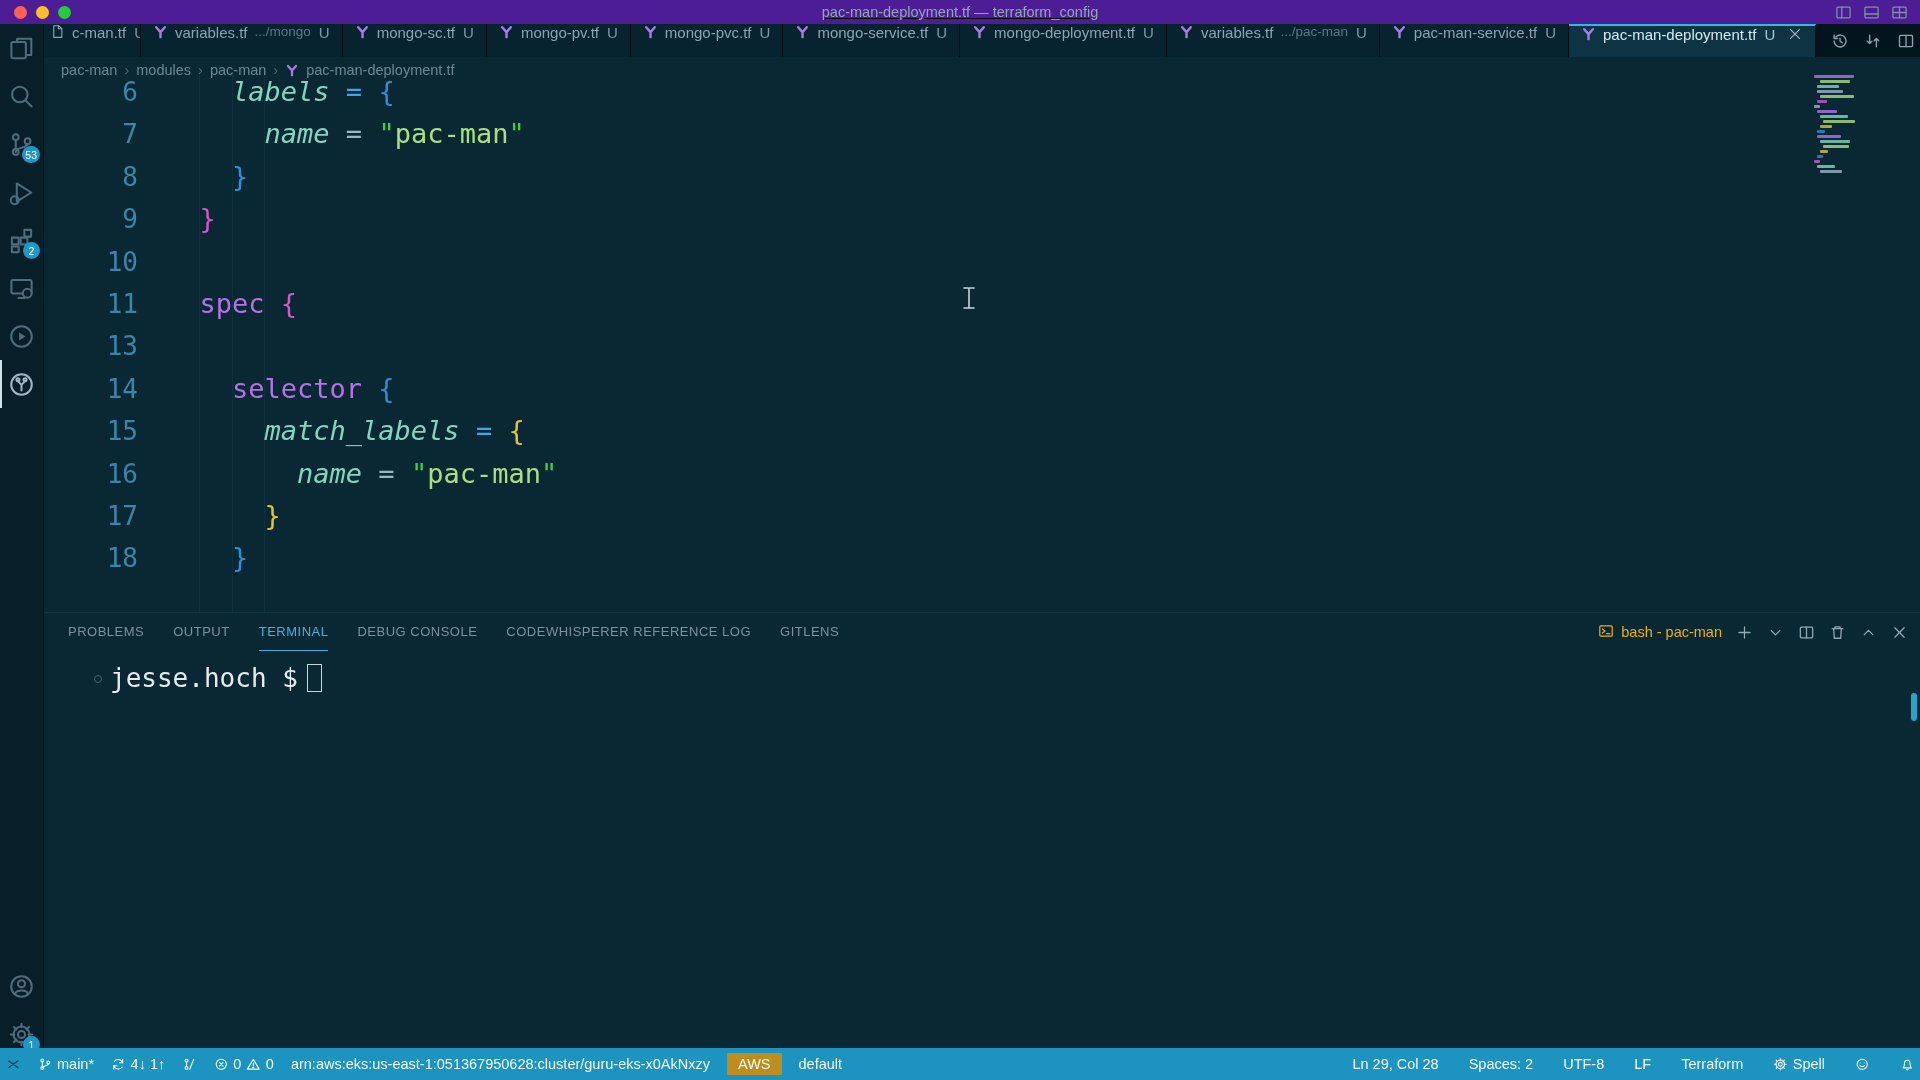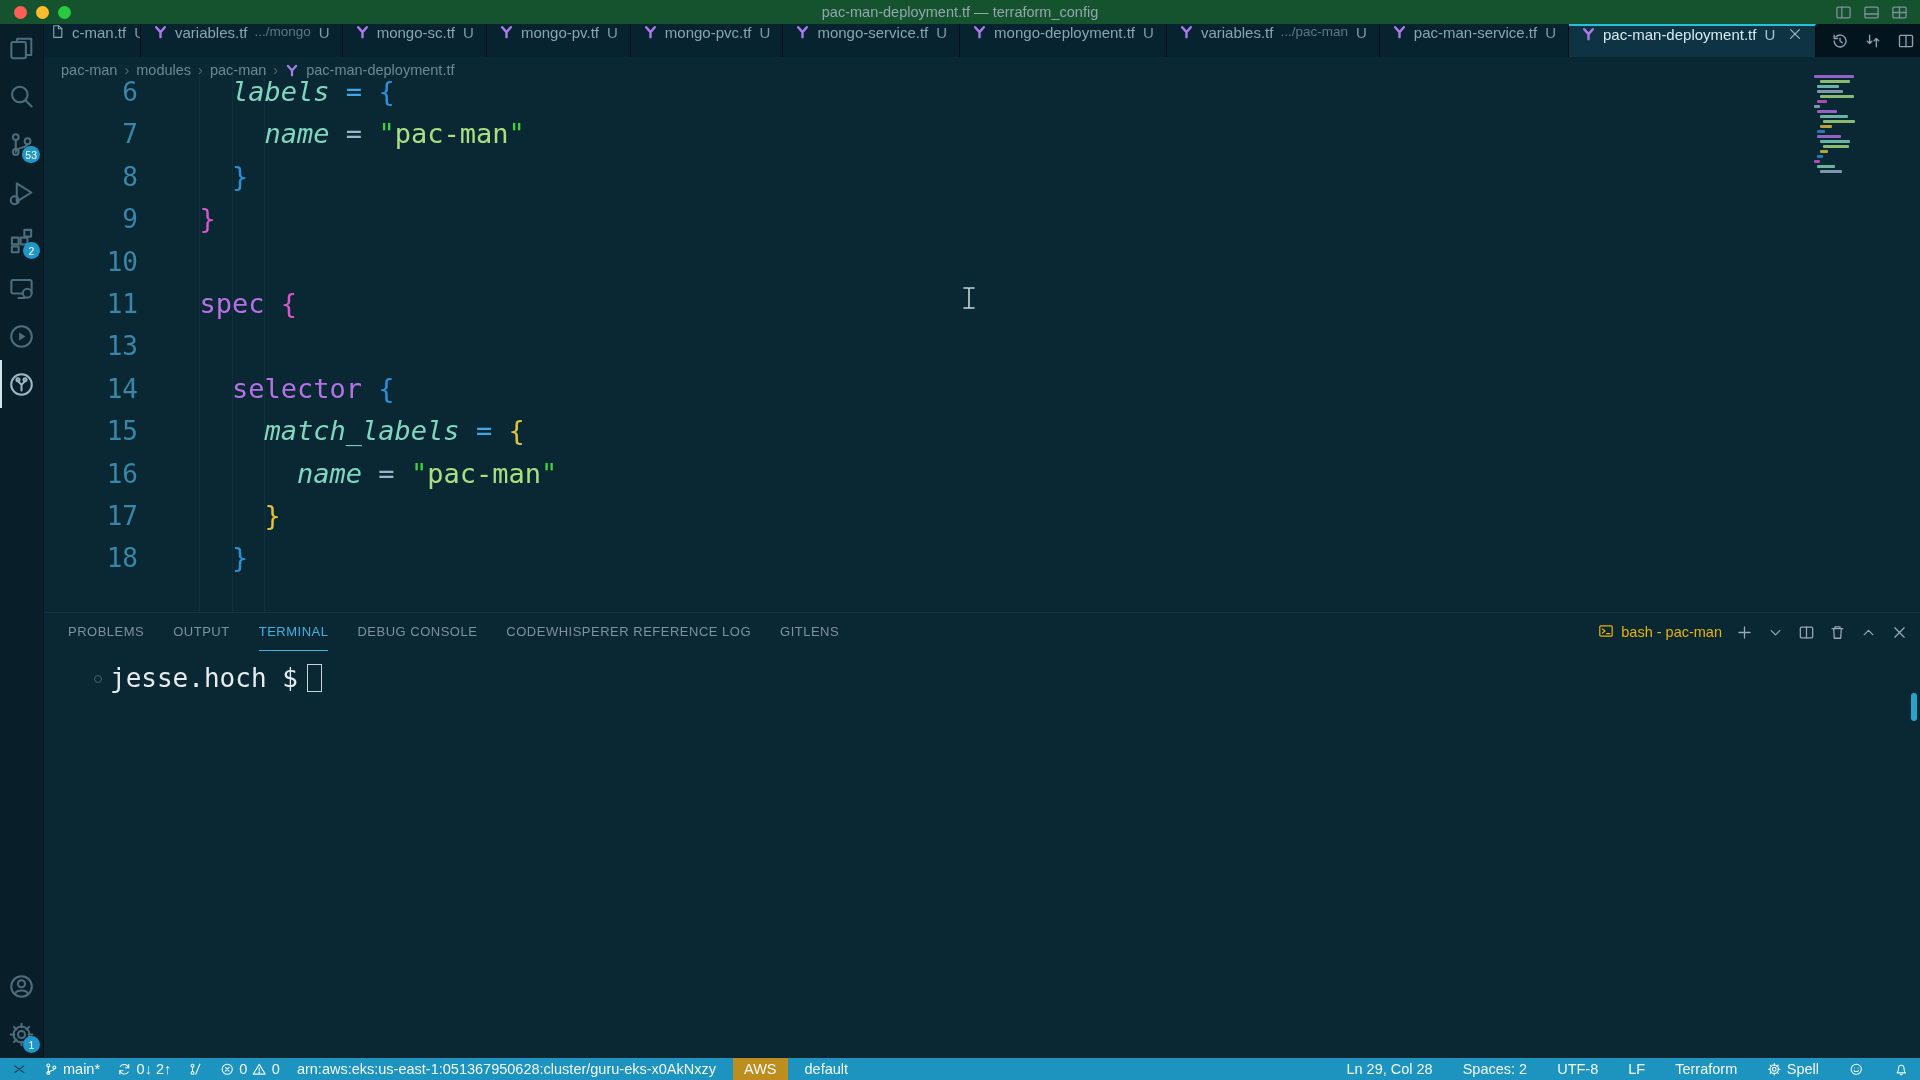--- a/index.html
+++ b/index.html
@@ -2,21 +2,21 @@
 <html><head>
 <meta charset="utf-8">
 <style>
   * { margin:0; padding:0; box-sizing:border-box; }
   html,body { background:#000; }
   .app { position:relative; width:1920px; height:1080px; overflow:hidden;
          background:#0a2734; font-family:"Liberation Sans", sans-serif; }
 
   
   .titlebar { position:absolute; top:0; left:0; right:0; height:24px;
-              background:#14532d; display:flex; align-items:center; }
+              background:#4c1d95; display:flex; align-items:center;text-decoration:underline; }
   .lights { position:absolute; left:14px; top:0; height:24px; display:flex; gap:9px; align-items:center; }
   .light  { width:13px; height:13px; border-radius:50%; }
   .win-title { width:100%; text-align:center; font-size:14.5px; color:#93a6b1; }
   .tb-icons { position:absolute; right:12px; top:0; height:24px; display:flex; gap:11px; align-items:center; color:#7e929d; }
   .tb-icons svg { width:17px; height:17px; }
 
   
   .activitybar { position:absolute; left:0; top:24px; bottom:22px; width:44px;
                  background:#081f2a; border-right:1px solid #04141d;
                  display:flex; flex-direction:column; }
@@ -90,23 +90,23 @@
                 font-family:"DejaVu Sans Mono", monospace; font-size:26px;
                 color:#e6ecef; display:flex; align-items:center; }
   .prompt-deco { position:absolute; left:50px; top:24px; width:8px; height:8px;
                  border:1.5px solid #3f626f; border-radius:50%; }
   .term-cursor { display:inline-block; width:15px; height:28px;
                  border:1.5px solid #c7d3d9; margin-left:9px; }
   .term-scrollthumb { position:absolute; right:3px; top:42px; width:6px; height:28px;
                       background:#2aa3c9; border-radius:3px; }
 
   
-  .statusbar { position:absolute; left:0; right:0; bottom:0; height:22px;
+  .statusbar { position:absolute; left:0; right:0; bottom:0; height:32px;
                background:#1d93bf; display:flex; align-items:center;
-               font-size:14.5px; color:#f3fafc; padding:0 12px; overflow:hidden; }
+               font-size:14.5px; color:#f3fafc; padding:0 6px; overflow:hidden; }
   .sb-left { display:flex; align-items:center; gap:17px; }
   .sb-right { margin-left:auto; display:flex; align-items:flex-start; gap:30px; }
   .sb-item { display:flex; align-items:center; gap:5px; white-space:nowrap; height:22px; }
   .sb-item svg { width:14.5px; height:14.5px; }
   .sb-chip { background:#bd8e1d; padding:0 11px; }
   .sb-dark { color:#0f3d50; }
 </style>
 </head>
 <body>
 
@@ -523,21 +523,21 @@
           </span>
           <span>main*</span>
         </div>
         <div class="sb-item">
           <span style="display: flex; width: 14.5px; height: 14.5px;">
             <svg viewBox="0 0 16 16" fill="none" stroke="currentColor" stroke-width="1.2" stroke-linecap="round" stroke-linejoin="round">
               <path d="M12.9 6.4A5.2 5.2 0 0 0 3.6 5M3.1 9.6A5.2 5.2 0 0 0 12.4 11"></path>
               <path d="M12.9 2.8v3.6h-3.6M3.1 13.2V9.6h3.6"></path>
             </svg>
           </span>
-          <span>0↓ 2↑</span>
+          <span>4↓ 1↑</span>
         </div>
         <div class="sb-item">
           <span style="display: flex; width: 14.5px; height: 14.5px;">
             <svg viewBox="0 0 16 16" fill="none" stroke="currentColor" stroke-width="1.2" stroke-linecap="round" stroke-linejoin="round">
               <circle cx="5" cy="4" r="1.6"></circle>
               <circle cx="5" cy="12" r="1.6"></circle>
               <path d="M5 5.6v4.8M8.5 13.5L13 2.5"></path>
             </svg>
           </span>
         </div>

